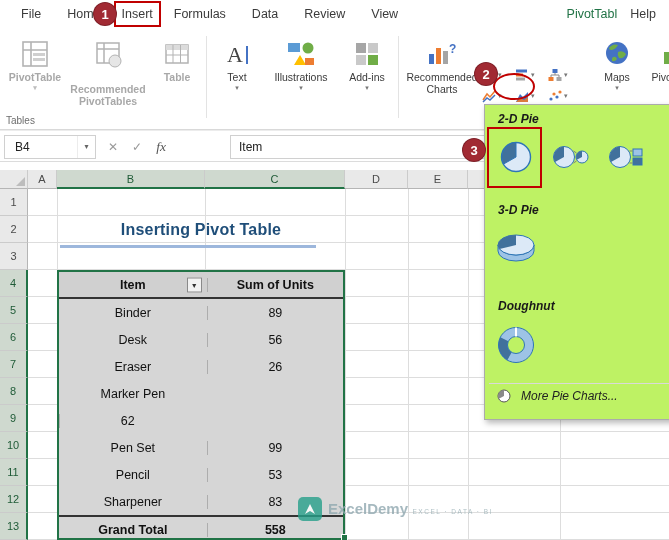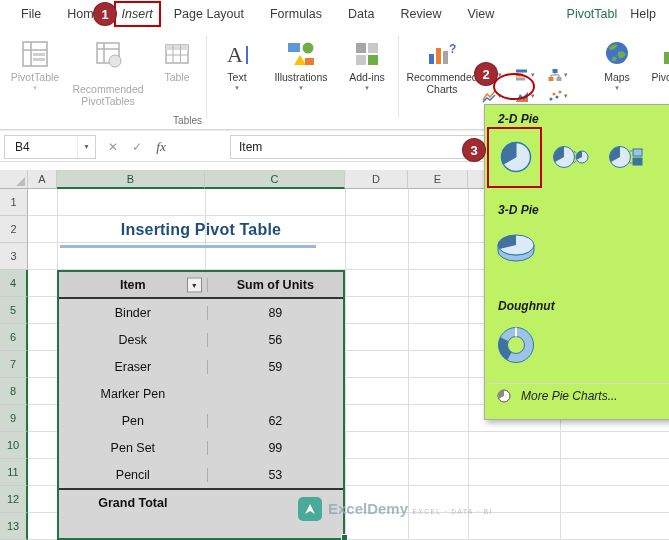--- a/index.html
+++ b/index.html
@@ -3,32 +3,32 @@
 <meta charset="utf-8">
 <style>
   *{margin:0;padding:0;box-sizing:border-box;}
   html,body{background:#fff;}
   body{width:669px;height:540px;font-family:"Liberation Sans",sans-serif;overflow:hidden;}
   #app{position:relative;width:669px;height:540px;background:#fff;overflow:hidden;color:#333;}
 
   
   .menubar{position:absolute;left:0;top:0;width:100%;height:28px;display:flex;align-items:center;padding-left:8px;background:#fff;}
   .mtab{padding:0 13px;font-size:12.5px;color:#3b3b3b;white-space:nowrap;line-height:28px;}
-  .mtab-insert{border:2px solid #C00000;padding:1px 6px;line-height:20px;font-style:italic;}
+  .mtab-insert{border:2px solid #C00000;padding:1px 6px;line-height:20px;}
   .mtab-ctx{margin-left:auto;color:#217346;padding-right:0;overflow:hidden;}
 
   
   .ribbon{position:absolute;left:0;top:28px;width:100%;height:102px;background:#fff;border-bottom:1px solid #d9d9d9;}
   .rbtn{position:absolute;top:4px;display:flex;flex-direction:column;align-items:center;font-size:10.5px;color:#3b3b3b;text-align:center;line-height:1.15;}
   .rbtn .ricon{height:34px;display:flex;align-items:flex-end;justify-content:center;margin:2px 0 3px;}
-  .rbtn.disabled{color:#a8a8a8;}
+  .rbtn.disabled{color:#a8a8a8;font-weight:bold;}
   .rcaret{font-size:7px;color:#777;margin-top:1px;}
   .rbtn.disabled .rcaret{color:#bdbdbd;}
   .rsep{position:absolute;top:8px;height:82px;width:1px;background:#e3e3e3;}
-  .rgroup{position:absolute;bottom:3px;font-size:10px;color:#6d6d6d;text-align:right;}
+  .rgroup{position:absolute;bottom:3px;font-size:10px;color:#6d6d6d;text-align:left;}
   .minigrid{position:absolute;left:482px;top:36px;width:106px;}
   .minirow{display:flex;height:21px;align-items:center;}
   .minirow.r3{padding-left:12px;}
   .minicell{display:flex;align-items:center;width:33px;}
   .mcaret{font-size:7px;color:#777;margin-left:2px;}
 
   
   .fbar{position:absolute;left:0;top:130px;width:100%;height:32px;background:#fff;border-top:1px solid #ececec;border-bottom:1px solid #dcdcdc;}
   .namebox{position:absolute;left:4px;top:4px;width:92px;height:24px;border:1px solid #d0d0d0;display:flex;align-items:center;font-size:12px;color:#222;background:#fff;}
   .nb-val{flex:1;padding-left:10px;}
@@ -83,21 +83,20 @@
 </style>
 </head>
 <body>
 
 <div id="app">
 
   <div class="menubar">
     <span class="mtab">File</span>
     <span class="mtab">Home</span>
     <span class="mtab mtab-insert">Insert</span>
-    <span class="mtab">Page Layout</span>
     <span class="mtab">Formulas</span>
     <span class="mtab">Data</span>
     <span class="mtab">Review</span>
     <span class="mtab">View</span>
     <span class="mtab mtab-ctx">PivotTabl</span>
     <span class="mtab">Help</span>
   </div>
 
   <div class="ribbon">
 
@@ -352,39 +351,43 @@
       <div class="trow">
         <div class="tb">Binder</div>
         <div class="tc">89</div>
       </div>
       <div class="trow">
         <div class="tb">Desk</div>
         <div class="tc">56</div>
       </div>
       <div class="trow">
         <div class="tb">Eraser</div>
-        <div class="tc">59</div>
+        <div class="tc">26</div>
       </div>
       <div class="trow">
         <div class="tb">Marker Pen</div>
       </div>
       <div class="trow">
-        <div class="tb">Pen</div>
         <div class="tc">62</div>
       </div>
       <div class="trow">
         <div class="tb">Pen Set</div>
         <div class="tc">99</div>
       </div>
       <div class="trow">
         <div class="tb">Pencil</div>
         <div class="tc">53</div>
       </div>
+      <div class="trow">
+        <div class="tb">Sharpener</div>
+        <div class="tc">83</div>
+      </div>
       <div class="trow ttotal">
         <div class="tb">Grand Total</div>
+        <div class="tc">558</div>
       </div>
     </div>
     <div class="fillhandle"></div>
 
     <div class="watermark">
       <span class="wm-logo">
         <svg width="14" height="14" viewBox="0 0 14 14">
             <path d="M2 12 L7 2 L12 12 L7 9 Z" fill="#fff"></path>
           </svg>
       </span>

